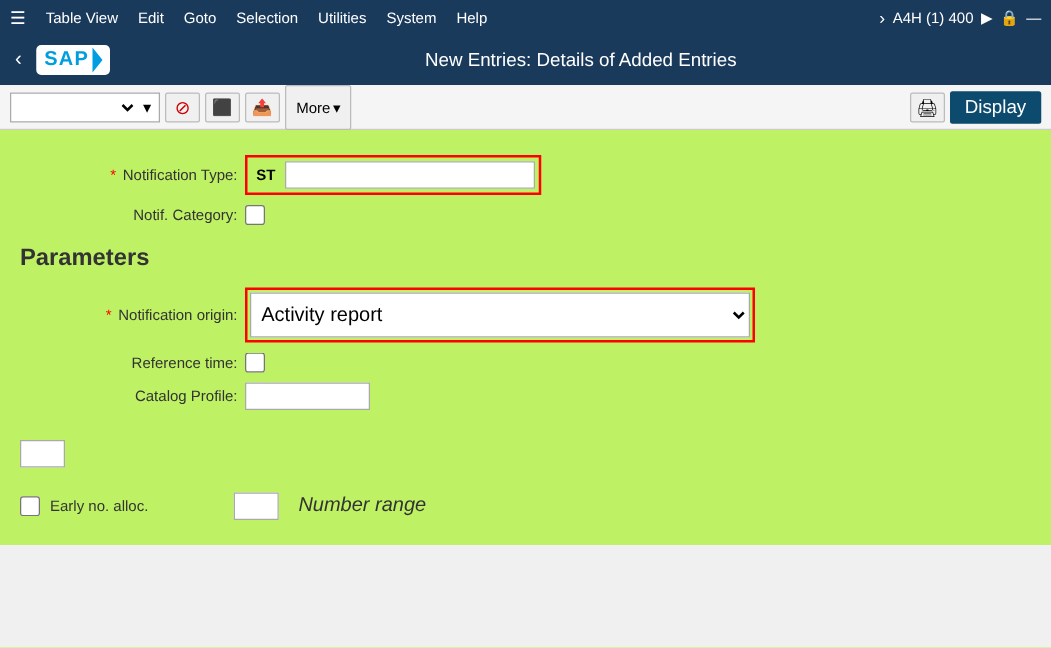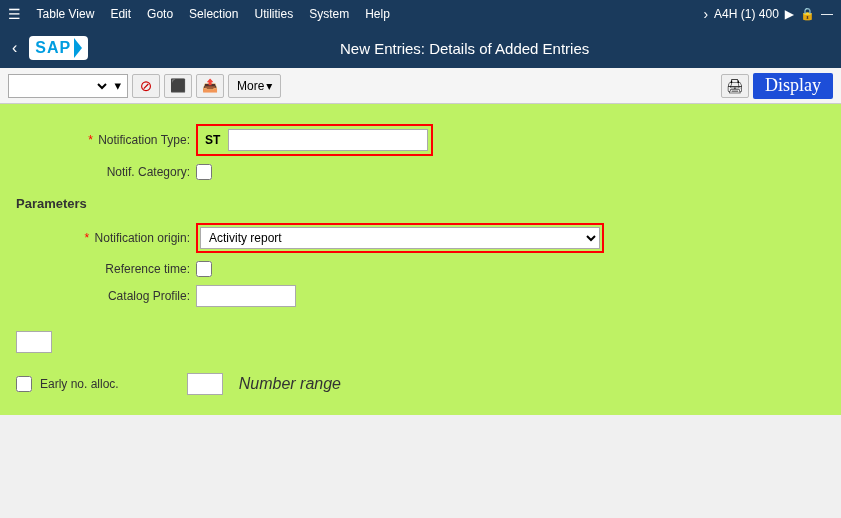--- a/index.html
+++ b/index.html
@@ -103,37 +103,36 @@
       cursor: pointer;
       font-size: 14px;
       border-radius: 2px;
     }
     .toolbar .more-btn {
       display: flex;
       align-items: center;
       gap: 2px;
       cursor: pointer;
       padding: 0 8px;
-      height: 24px;
+      height: 36px;
       border: 1px solid #bbb;
       background: #f0f0f0;
       border-radius: 2px;
       font-size: 12px;
     }
     .toolbar .spacer { flex: 1; }
     .toolbar .display-btn {
-      background: #1d4ed8;
+      background: #0c4a6e;
       color: white;
       height: 26px;
       padding: 0 12px;
       border: none;
       cursor: pointer;
-      font-size: 18px;
+      font-size: 15px;
       border-radius: 2px;
-      font-family: Liberation Serif, serif;
     }
     .toolbar .print-btn {
       height: 24px;
       width: 28px;
       border: 1px solid #bbb;
       background: #f0f0f0;
       display: flex;
       align-items: center;
       justify-content: center;
       cursor: pointer;
@@ -188,39 +187,39 @@
       width: 180px;
     }
     .checkbox-input {
       width: 16px;
       height: 16px;
       cursor: pointer;
     }
 
     
     .section-header {
-      font-size: 13px;
+      font-size: 19px;
       font-weight: bold;
       margin-bottom: 12px;
       margin-top: 16px;
       color: #333;
     }
 
     
     .notif-origin-group {
       border: 2px solid red;
       padding: 2px;
     }
     .notif-origin-select {
-      height: 22px;
+      height: 36px;
       width: 400px;
       border: 1px solid #aaa;
       background: white;
       padding: 0 4px;
-      font-size: 12px;
+      font-size: 16px;
       outline: none;
       cursor: pointer;
     }
 
     .catalog-profile-input {
       width: 100px;
       height: 22px;
       border: 1px solid #aaa;
       background: white;
       padding: 0 4px;

